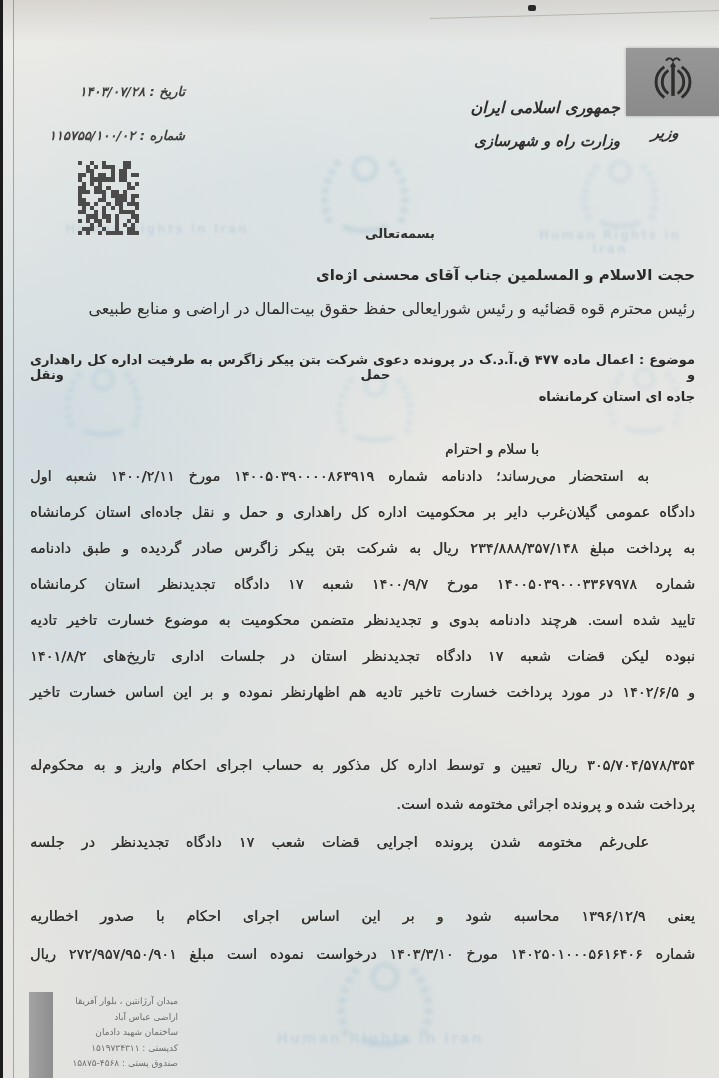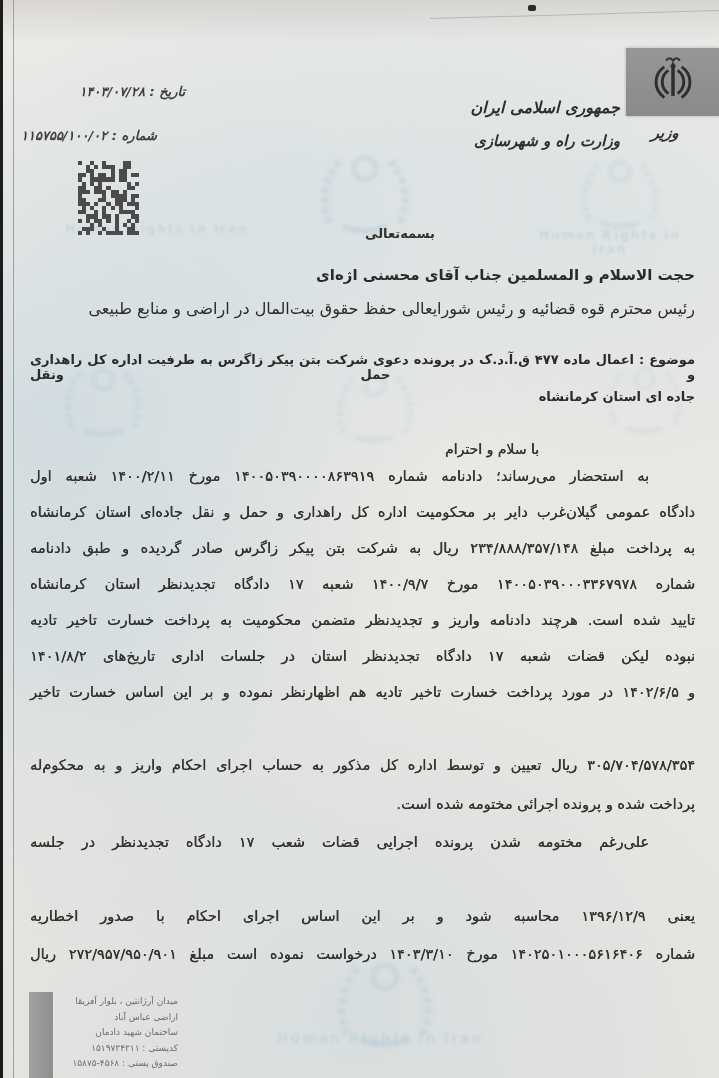--- a/index.html
+++ b/index.html
@@ -28,21 +28,21 @@
   
   .emblem-box{left:626px;top:48px;width:93px;height:68px;background:linear-gradient(#979797,#8a8a8a);box-shadow:0 0 3px rgba(0,0,0,.25);}
   .emblem-box svg{position:absolute;left:18px;top:5px;}
   .hdr{right:99px;text-align:left;font-weight:bold;font-style:italic;color:#2f2e2c;margin-top:43px;}
   .hdr-country{top:55px;font-size:16px;letter-spacing:.5px;}
   .hdr-ministry{top:89px;font-size:15px;}
   .hdr-minister{top:124px;right:40px;font-size:15px;font-weight:bold;font-style:italic;color:#33322f;transform:skewX(-8deg);}
   
   .meta{font-size:13px;font-weight:bold;color:#413f3c;white-space:nowrap;font-style:italic;}
   .meta-date{right:534px;top:84px;}
-  .meta-number{right:562px;top:128px;}
+  .meta-number{right:534px;top:128px;}
   
   .qr{left:77px;top:161px;width:63px;height:74px;}
   .qr svg{width:100%;height:100%;filter:blur(.3px);}
   
   .besmele{left:280px;top:226px;width:240px;text-align:center;font-size:13px;font-weight:bold;color:#33322f;}
   
   .recipient-name{right:24px;top:266px;font-size:15px;font-weight:bold;color:#2b2a28;}
   .recipient-title{right:24px;top:299px;font-size:16px;font-weight:normal;color:#2b2a28;}
   
   .subject1{right:24px;left:30px;top:352px;font-size:13px;font-weight:bold;text-align:justify;text-align-last:justify;color:#2b2a28;}
@@ -278,21 +278,21 @@
 
   <div class="abs subject1">موضوع : اعمال ماده ۴۷۷ ق.آ.د.ک در پرونده دعوی شرکت بتن پیکر زاگرس به طرفیت اداره کل راهداری و حمل ونقل</div>
   <div class="abs subject2">جاده ای استان کرمانشاه</div>
 
   <div class="abs greeting">با سلام و احترام</div>
 
   <div class="abs bline indent" style="top:468px">به استحضار می‌رساند؛ دادنامه شماره ۱۴۰۰۵۰۳۹۰۰۰۰۸۶۳۹۱۹ مورخ ۱۴۰۰/۲/۱۱ شعبه اول</div>
   <div class="abs bline" style="top:504px">دادگاه عمومی گیلان‌غرب دایر بر محکومیت اداره کل راهداری و حمل و نقل جاده‌ای استان کرمانشاه</div>
   <div class="abs bline" style="top:540px">به پرداخت مبلغ ۲۳۴/۸۸۸/۳۵۷/۱۴۸ ریال به شرکت بتن پیکر زاگرس صادر گردیده و طبق دادنامه</div>
   <div class="abs bline" style="top:576px">شماره ۱۴۰۰۵۰۳۹۰۰۰۳۳۶۷۹۷۸ مورخ ۱۴۰۰/۹/۷ شعبه ۱۷ دادگاه تجدیدنظر استان کرمانشاه</div>
-  <div class="abs bline" style="top:612px">تایید شده است. هرچند دادنامه واریز و تجدیدنظر متضمن محکومیت به پرداخت خسارت تاخیر تادیه</div>
+  <div class="abs bline" style="top:612px">تایید شده است. هرچند دادنامه بدوی و تجدیدنظر متضمن محکومیت به موضوع خسارت تاخیر تادیه</div>
   <div class="abs bline" style="top:648px">نبوده لیکن قضات شعبه ۱۷ دادگاه تجدیدنظر استان در جلسات اداری تاریخ‌های ۱۴۰۱/۸/۲</div>
   <div class="abs bline" style="top:684px">و ۱۴۰۲/۶/۵ در مورد پرداخت خسارت تاخیر تادیه هم اظهارنظر نموده و بر این اساس خسارت تاخیر</div>
   <div class="abs bline" style="top:757px">۳۰۵/۷۰۴/۵۷۸/۳۵۴ ریال تعیین و توسط اداره کل مذکور به حساب اجرای احکام واریز و به محکوم‌له</div>
   <div class="abs bline short" style="top:796px">پرداخت شده و پرونده اجرائی مختومه شده است.</div>
 
   <div class="abs bline indent" style="top:834px">علی‌رغم مختومه شدن پرونده اجرایی قضات شعب ۱۷ دادگاه تجدیدنظر در جلسه</div>
   <div class="abs bline" style="top:908px">یعنی ۱۳۹۶/۱۲/۹ محاسبه شود و بر این اساس اجرای احکام با صدور اخطاریه</div>
   <div class="abs bline" style="top:946px">شماره ۱۴۰۲۵۰۱۰۰۰۵۶۱۶۴۰۶ مورخ ۱۴۰۳/۳/۱۰ درخواست نموده است مبلغ ۲۷۲/۹۵۷/۹۵۰/۹۰۱ ریال</div>
 
   <div class="abs footer-bar"></div>

